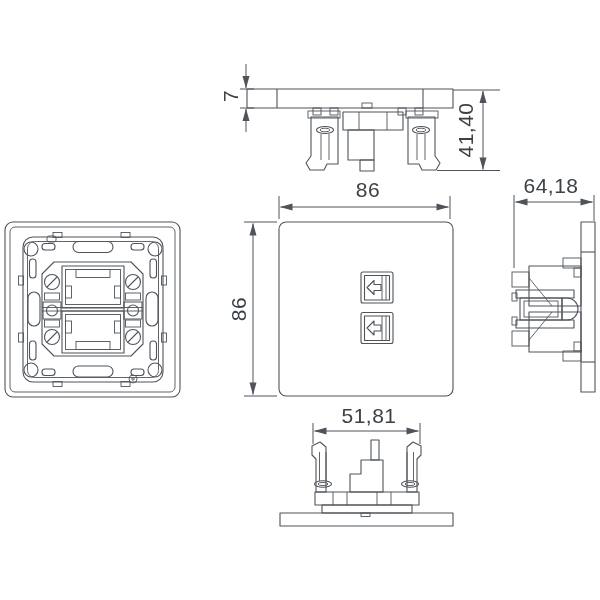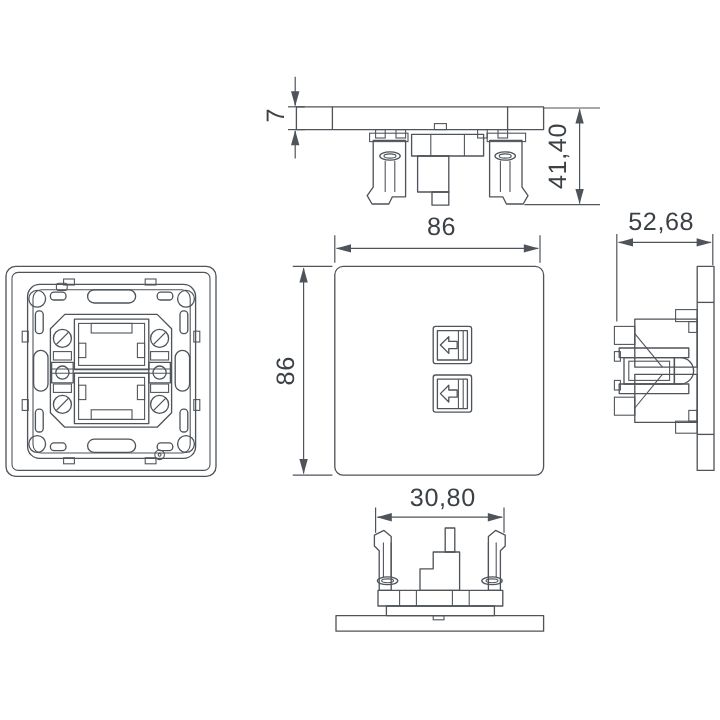--- a/index.html
+++ b/index.html
@@ -263,16 +263,16 @@
 </svg>
 
 <div class="dim-label rot" style="left:211px;top:85px;width:40px;height:22px;">7</div>
 
 <div class="dim-label rot" style="left:426px;top:119px;width:80px;height:22px;">41,40</div>
 
 <div class="dim-label" style="left:348px;top:179px;width:40px;height:22px;">86</div>
 
 <div class="dim-label rot" style="left:219px;top:298px;width:40px;height:22px;">86</div>
 
-<div class="dim-label" style="left:511px;top:175px;width:80px;height:22px;">52,68</div>
-
-<div class="dim-label" style="left:329px;top:405px;width:80px;height:22px;">30,80</div>
+<div class="dim-label" style="left:511px;top:175px;width:80px;height:22px;">64,18</div>
+
+<div class="dim-label" style="left:329px;top:405px;width:80px;height:22px;">51,81</div>
 </div>
 
 </body></html>

